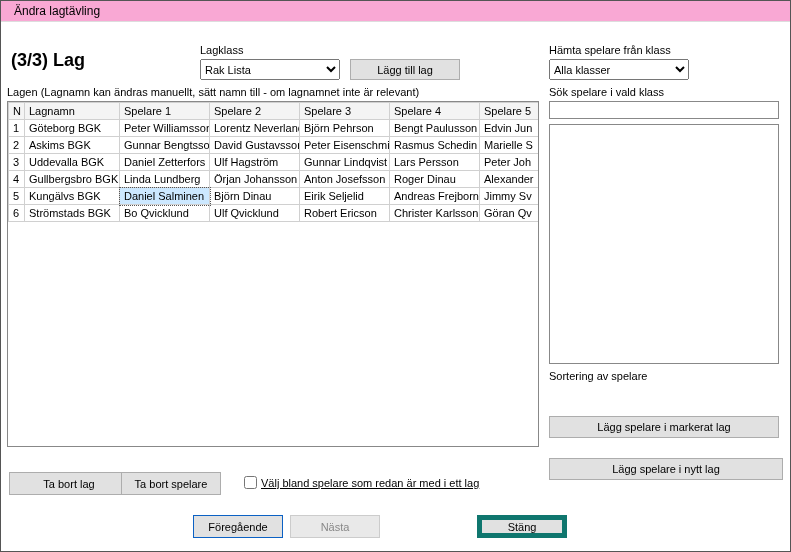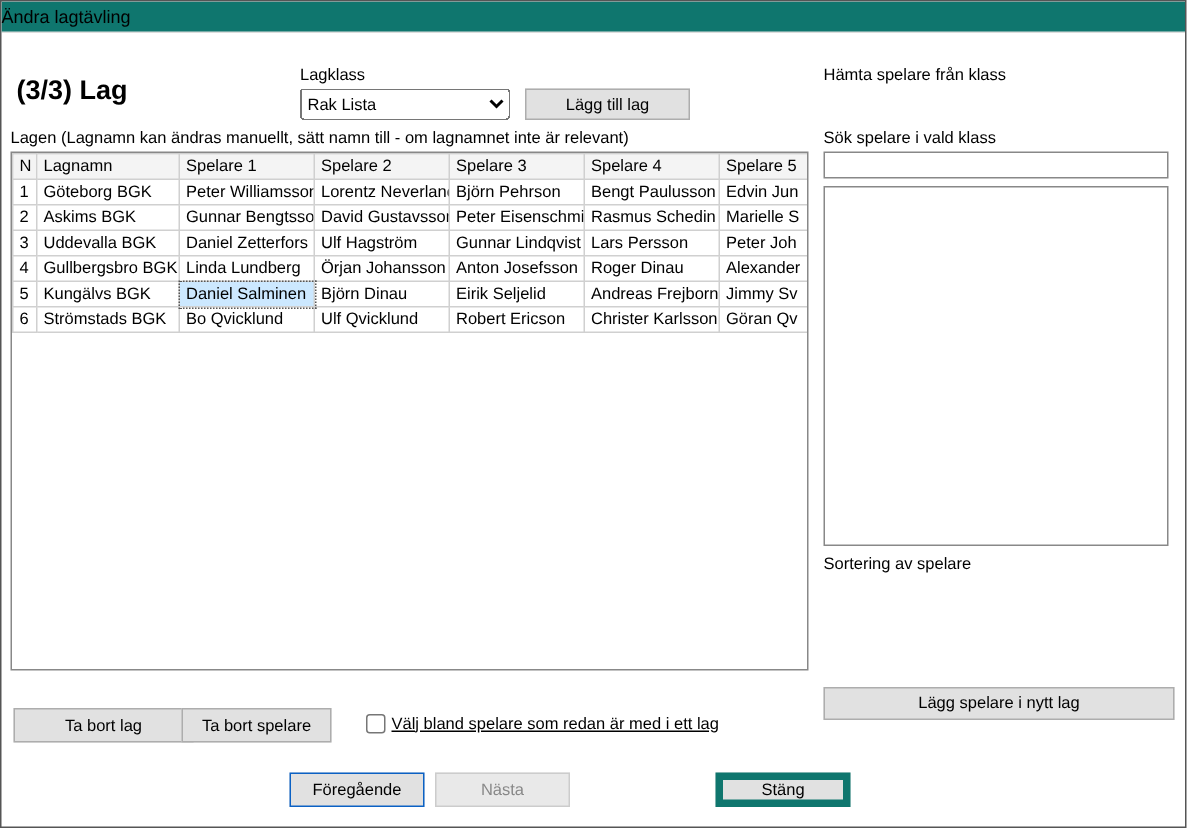--- a/index.html
+++ b/index.html
@@ -7,23 +7,23 @@
     margin: 0; padding: 0;
     font-family: "Segoe UI", Tahoma, sans-serif;
     font-size: 11px;
     background: #fff;
     color: #000;
     width: 791px; height: 552px;
     overflow: hidden;
     border: 1px solid #555;
   }
   .titlebar {
-    background: #0f766e;
+    background: #f9a8d4;
     color: #000;
-    padding: 3px 0;
+    padding: 3px 13px;
     font-size: 12px;
     border-bottom: 1px solid #ddd;
   }
   .content {
     position: relative;
     width: 100%;
     height: calc(100% - 22px);
   }
   .page-title {
     position: absolute;
@@ -103,28 +103,32 @@
   <div class="page-title">(3/3) Lag</div>
 
   <div class="label lbl-lagklass">Lagklass</div>
   <select class="sel-lagklass">
     <option>Rak Lista</option>
   </select>
 
   <button class="btn btn-laggtil">Lägg till lag</button>
 
   <div class="label lbl-hamta">Hämta spelare från klass</div>
+  <select class="sel-hamta">
+    <option>Alla klasser</option>
+  </select>
 
   <div class="label lbl-sok">Sök spelare i vald klass</div>
   <input class="inp-sok" type="text" value="" style="">
 
   <div class="player-box"></div>
 
   <div class="label lbl-sort">Sortering av spelare</div>
 
+  <button class="btn btn-add1">Lägg spelare i markerat lag</button>
   <button class="btn btn-add2">Lägg spelare i nytt lag</button>
 
   <div class="label lbl-lagen">Lagen (Lagnamn kan ändras manuellt, sätt namn till - om lagnamnet inte är relevant)</div>
 
   <div class="grid-wrap">
     <table class="grid">
       <colgroup>
         <col class="c-n">
           <col class="c-lag">
           <col class="c-sp">

